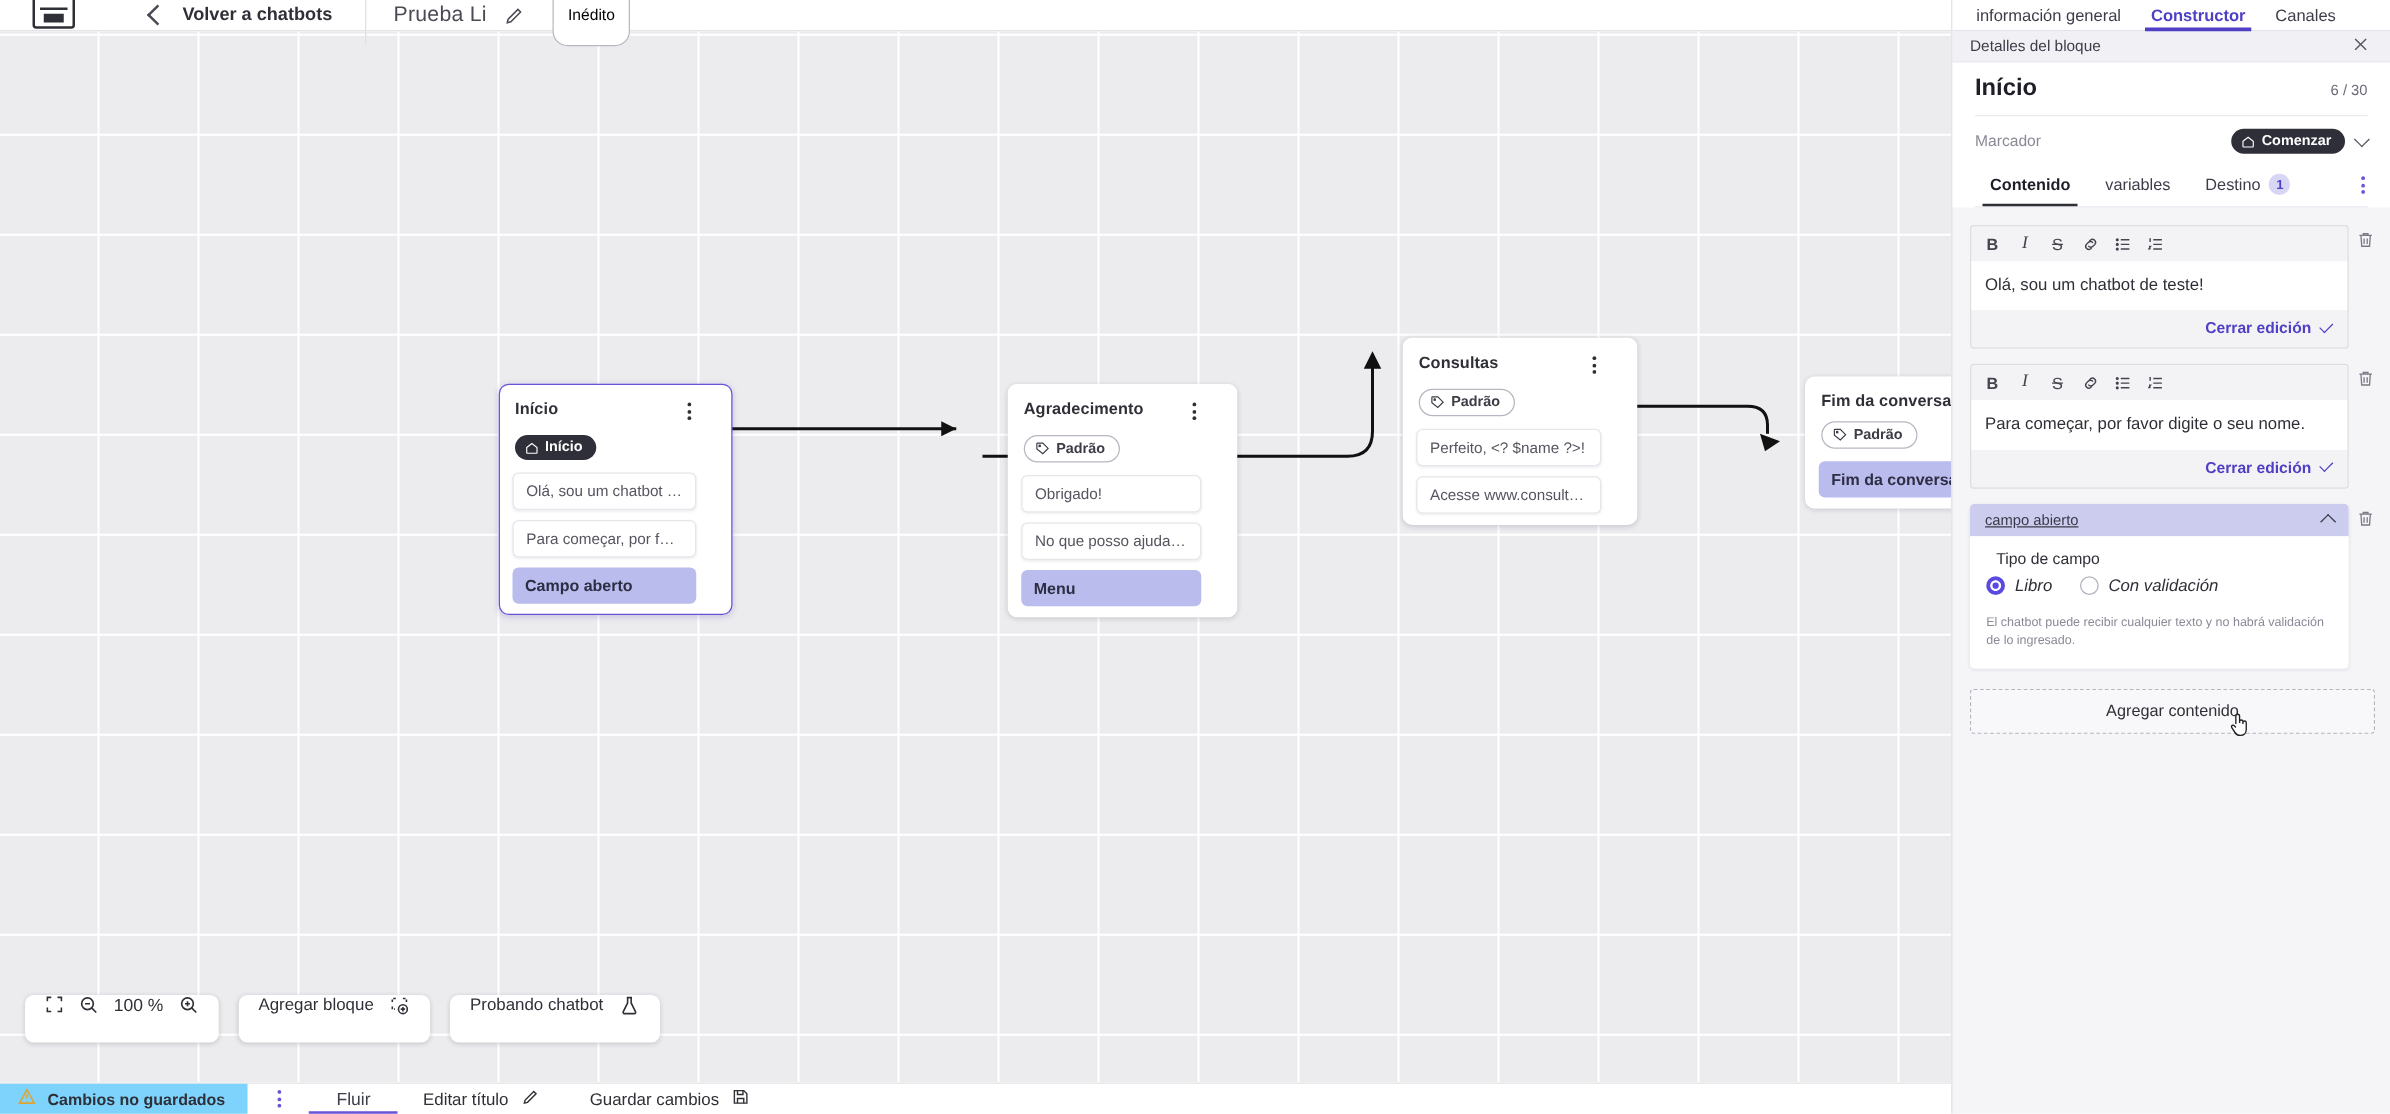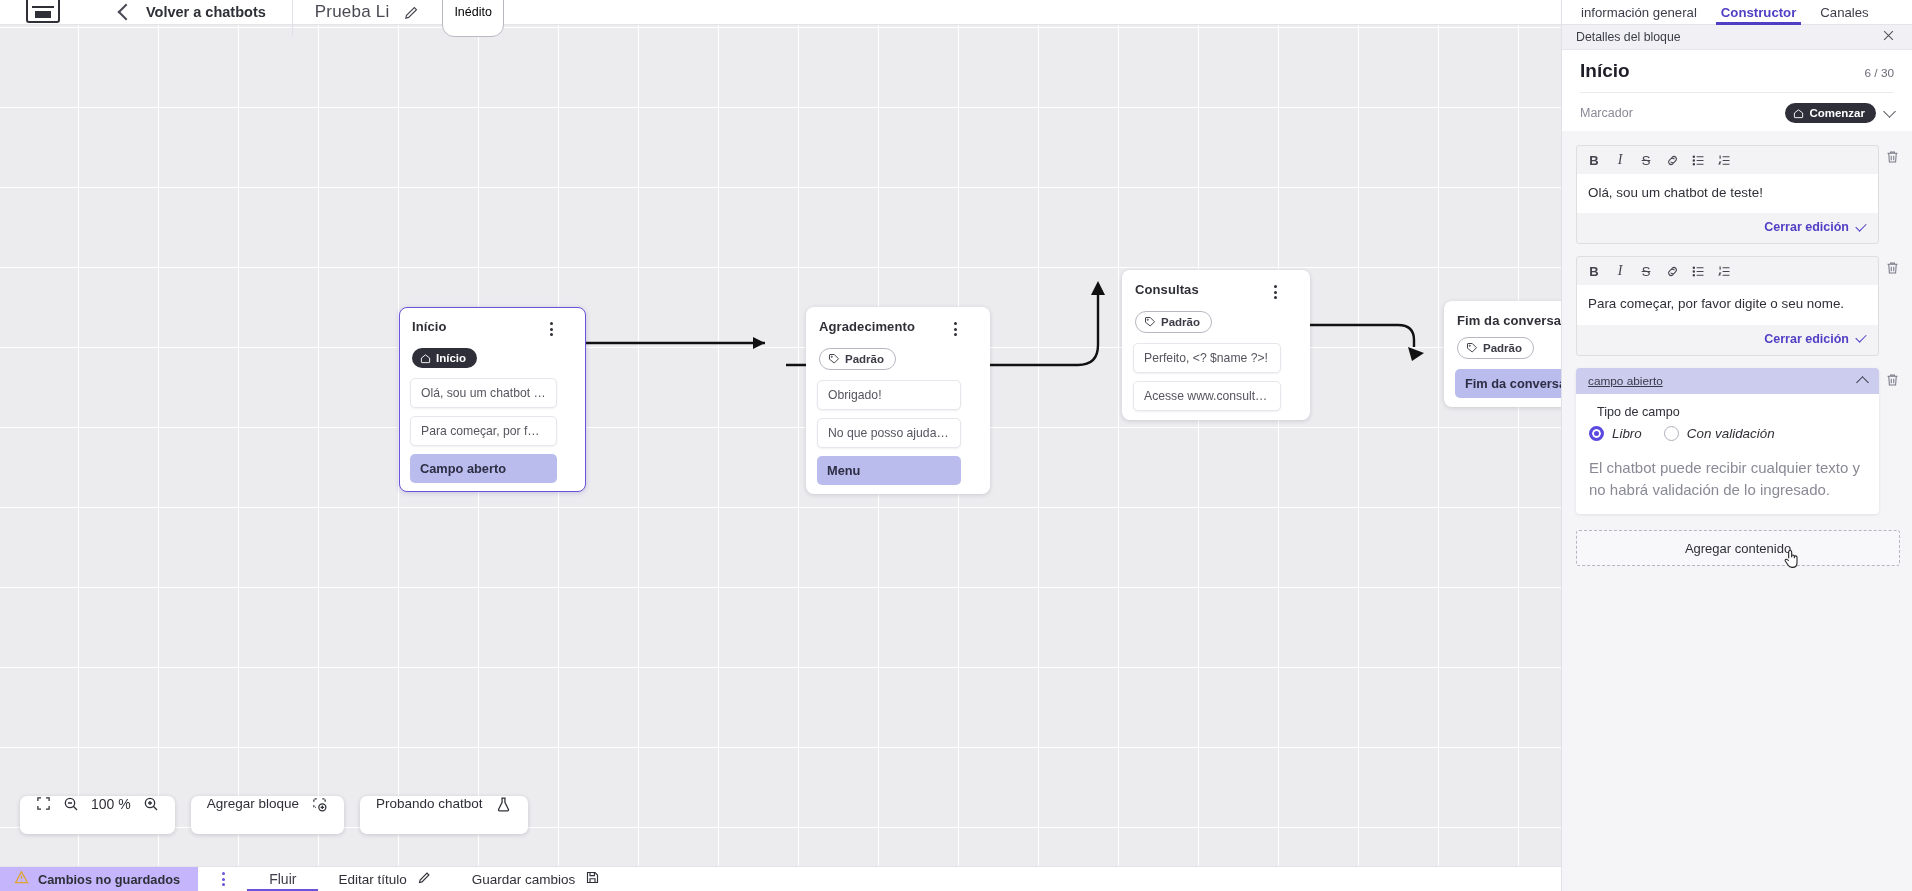--- a/index.html
+++ b/index.html
@@ -105,21 +105,21 @@
   }
   .zoomval { font-size: 14px; color: #2f3037; }
 
   
   .bottombar {
     position: absolute; left: 0; bottom: 0; width: 1561px; height: 25px;
     background: #ffffff; border-top: 1px solid #e3e3e8;
     display: flex; align-items: center; z-index: 7;
   }
   .unsaved {
-    background: #c4b5fd; height: 25px; display: flex; align-items: center;
+    background: #7dd3fc; height: 25px; display: flex; align-items: center;
     gap: 9px; padding: 0 18px 0 14px; font-size: 12.8px; color: #2f3037; font-weight: 700;
   }
   .bb-kebab { display: flex; flex-direction: column; gap: 2.5px; margin: 0 22px 0 24px; cursor: pointer; }
   .bb-kebab i { width: 3px; height: 3px; border-radius: 50%; background: #6a53d8; display: block; }
   .bb-tab {
     font-size: 14px; color: #3d3d4a; padding: 0 22px; height: 25px;
     display: flex; align-items: center; position: relative; cursor: pointer;
   }
   .bb-tab.active::after {
     content: ""; position: absolute; left: 0; right: 0; bottom: 0; height: 2.5px; background: #6a53d8;
@@ -192,21 +192,21 @@
   .chev-up { width: 9px; height: 9px; border-left: 1.8px solid #3a3a4a;
     border-top: 1.8px solid #3a3a4a; transform: rotate(45deg); margin-bottom: -4px; }
   .fc-body { background: #ffffff; padding: 11px 13px 14px 13px; }
   .fc-label { font-size: 12.6px; color: #2f3037; margin-left: 8px; margin-bottom: 7px; }
   .radios { display: flex; align-items: center; gap: 10px; margin-bottom: 11px; }
   .radio { display: flex; align-items: center; gap: 8px; cursor: pointer; }
   .dot { width: 15px; height: 15px; border-radius: 50%; border: 1.5px solid #b0b0bd; background: #fff; }
   .dot.on { border: 3.5px solid #5b4ae0; background: #5b4ae0; box-shadow: inset 0 0 0 2px #fff; }
   .radio span { font-size: 13.4px; color: #2f3037; font-style: italic; }
   .radio:last-child { margin-left: 12px; }
-  .fc-help { font-size: 15px; color: #8a8a97; line-height: 1.45; margin-top: 16px; }
+  .fc-help { font-size: 10px; color: #8a8a97; line-height: 1.45; margin-top: 16px; }
 
   .addbtn { margin-top: 16px; border: 1.5px dashed #b6b6c2; border-radius: 3px;
     height: 36px; display: flex; align-items: center; justify-content: center;
     font-size: 13px; color: #2f3037; cursor: pointer; background: #f8f8fa; position: relative; }
   .cursor-hand { position: absolute; left: 205px; top: 16px; pointer-events: none; }
 </style>
 </head>
 <body>
 
 <div class="app">
@@ -426,20 +426,37 @@
         <div class="pmarker">Marcador</div>
         <div class="mk-right">
           <div class="pill dark" style="margin:0;">
             <svg width="11" height="11" viewBox="0 0 24 24" fill="none" stroke="#fff" stroke-width="2">
               <path d="M3 11l9-7 9 7v9a1 1 0 0 1-1 1H4a1 1 0 0 1-1-1z"></path>
             </svg>
             <span>Comenzar</span>
           </div>
           <div class="chev-dn"></div>
         </div>
+      </div>
+      <div class="ptabs2">
+        <div class="ptab2 active">
+          <span>Contenido</span>
+        </div>
+        <div class="ptab2">
+          <span>variables</span>
+        </div>
+        <div class="ptab2">
+          <span>Destino</span>
+          <span class="dest-badge">1</span>
+        </div>
+        <div class="kebab">
+            <i></i>
+            <i></i>
+            <i></i>
+          </div>
       </div>
     </div>
 
     <div class="pcontent">
 
       <div class="blockrow">
         <div class="editor">
           <div class="etoolbar">
             <div class="etool bo">B</div>
             <div class="etool it">I</div>

